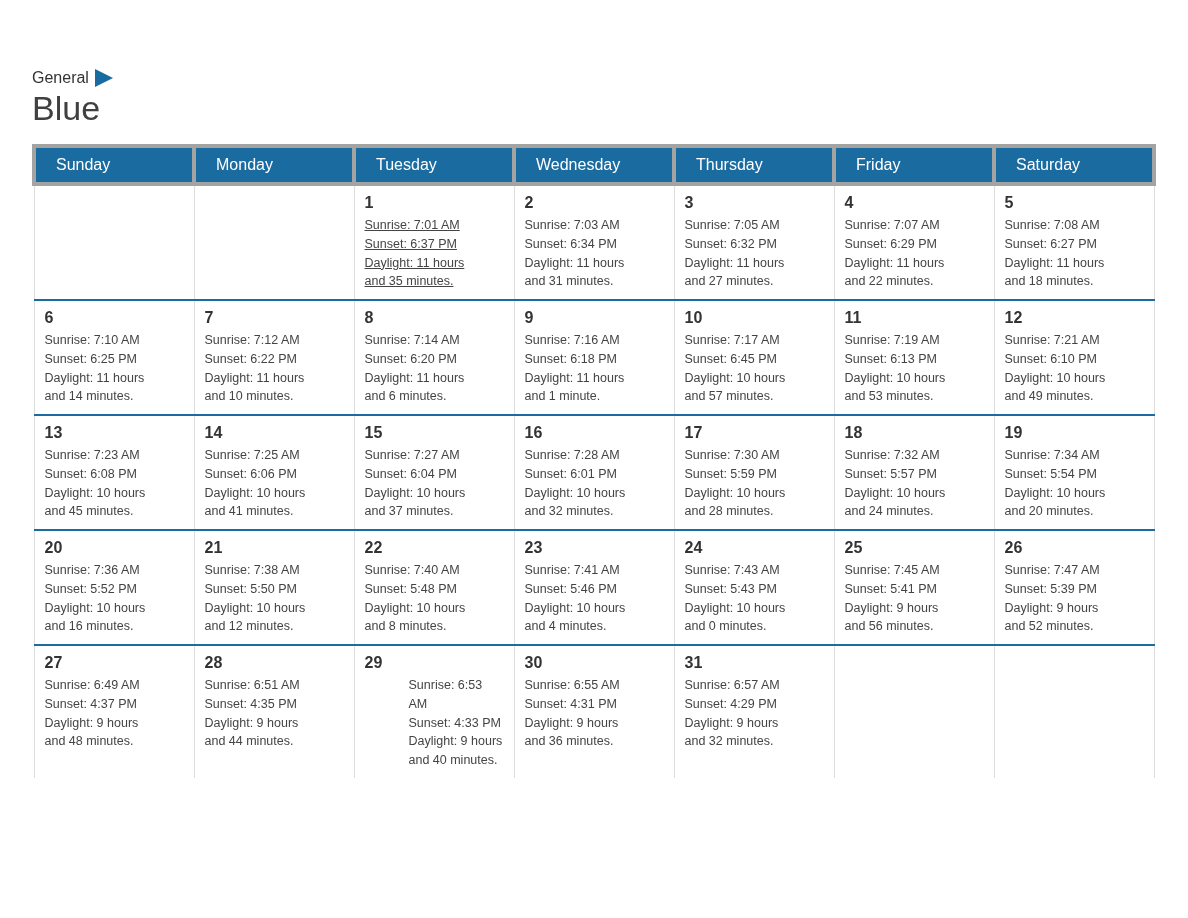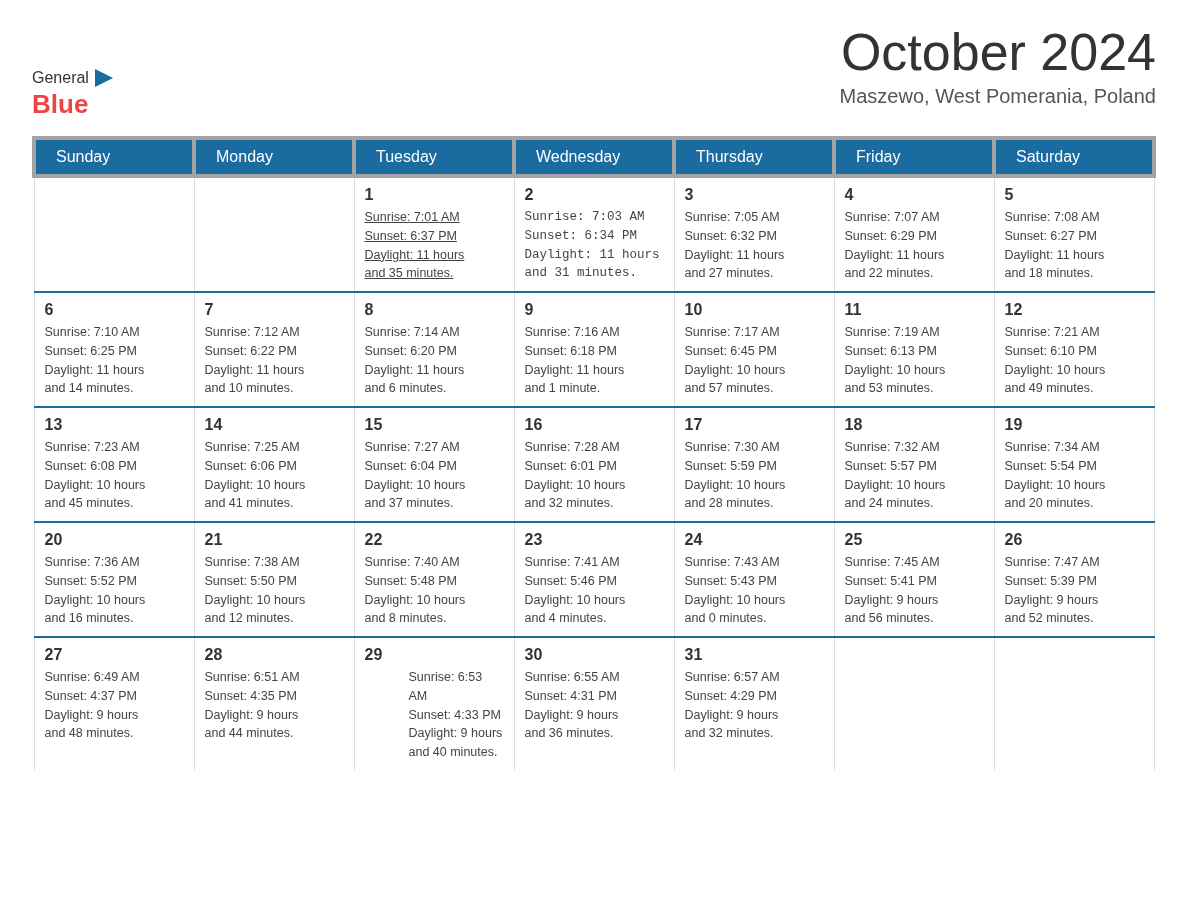--- a/index.html
+++ b/index.html
@@ -101,26 +101,22 @@
   <div class="logo">
     <div class="logo-line">
       <span class="logo-general">General</span>
       <span class="logo-icon">
         <svg width="18" height="22" viewBox="0 0 18 22" style="margin:0 2px;">
           <polygon points="0,2 18,11 0,20" fill="#1a6ba0"></polygon>
         </svg>
       </span>
     </div>
     <div style="margin-left: 0px;">
-      <span class="logo-blue" style="font-size:26px;font-weight:bold;color:#ef4444;">Blue</span>
+      <span class="logo-blue" style="font-size:34px;font-weight:normal;color:#404040;">Blue</span>
     </div>
-  </div>
-  <div class="title-section">
-    <div class="month-title">October 2024</div>
-    <div class="location">Maszewo, West Pomerania, Poland</div>
   </div>
 </div>
 
 <table class="calendar">
   <thead>
     <tr>
     <th>Sunday</th>
         <th>Monday</th>
         <th>Tuesday</th>
         <th>Wednesday</th>
@@ -135,21 +131,21 @@
         <td class="empty-cell"></td>
         <td>
           <div class="day-number">1</div>
           <div class="day-info" style="white-space: pre-line; text-decoration: underline;">Sunrise: 7:01 AM
 Sunset: 6:37 PM
 Daylight: 11 hours
 and 35 minutes.</div>
         </td>
         <td>
           <div class="day-number">2</div>
-          <div class="day-info" style="white-space: pre-line; font-family: Liberation Mono, monospace;">Sunrise: 7:03 AM
+          <div class="day-info" style="white-space: pre-line;">Sunrise: 7:03 AM
 Sunset: 6:34 PM
 Daylight: 11 hours
 and 31 minutes.</div>
         </td>
         <td>
           <div class="day-number">3</div>
           <div class="day-info" style="white-space: pre-line;">Sunrise: 7:05 AM
 Sunset: 6:32 PM
 Daylight: 11 hours
 and 27 minutes.</div>

